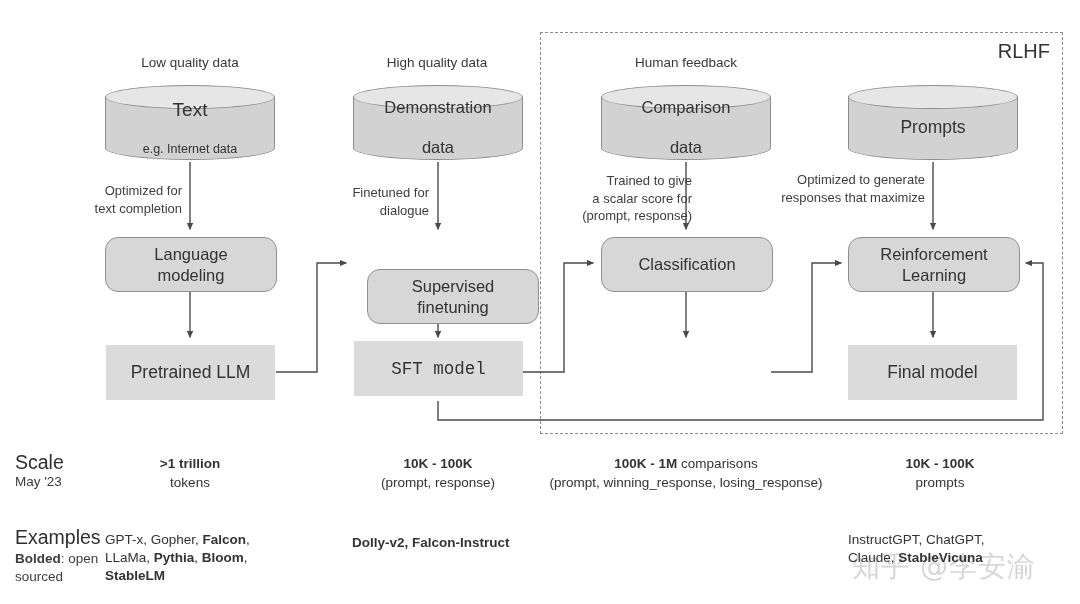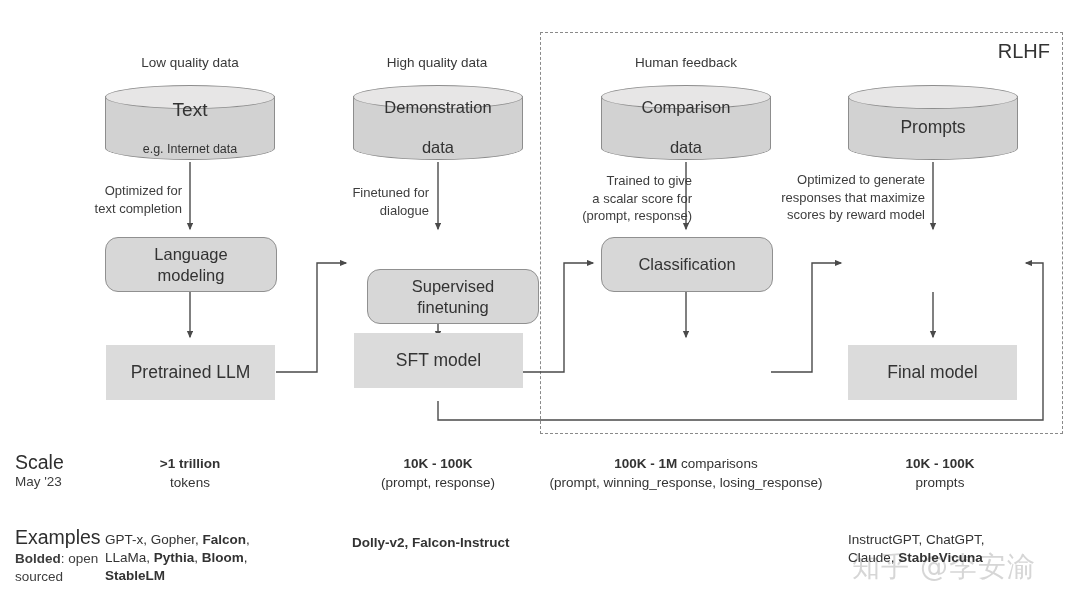--- a/index.html
+++ b/index.html
@@ -126,21 +126,21 @@
   <div class="abs caption cap-right" style="left:300px; top:184px; width:129px;">
     <div>Finetuned for</div>
     <div>dialogue</div>
   </div>
   <div class="abs procbox" style="left:367px; top:237px;margin-top:32px;">
     <div>
       <div>Supervised</div>
       <div>finetuning</div>
     </div>
   </div>
-  <div class="abs modelbox" style="left:354px; top:333px;">SFT model</div>
+  <div class="abs modelbox" style="left:354px; top:341px;font-family:Liberation Mono, monospace;">SFT model</div>
 
   <div class="abs toplabel" style="left:586px; top:55px; width:200px;">Human feedback</div>
   <div class="abs cyl" style="left:601px; top:85px;">
     <div class="cyl-body"></div>
     <div class="cyl-top"></div>
     <div class="cyl-label">
       <span class="cyl-line">Comparison</span>
       <span class="cyl-line">data</span>
     </div>
   </div>
@@ -156,21 +156,26 @@
   <div class="abs cyl" style="left:848px; top:85px;">
     <div class="cyl-body"></div>
     <div class="cyl-top"></div>
     <div class="cyl-label">
       <span style="font-size:17.5px;">Prompts</span>
     </div>
   </div>
   <div class="abs caption cap-center" style="left:753px; top:171px; width:172px;">
     <div>Optimized to generate</div>
     <div>responses that maximize</div>
-    <div>scores by reward model</div>
+  </div>
+  <div class="abs procbox" style="left:848px; top:237px;">
+    <div>
+      <div>Reinforcement</div>
+      <div>Learning</div>
+    </div>
   </div>
   <div class="abs modelbox" style="left:848px; top:345px;">Final model</div>
 
   <div class="abs row-label" style="left:15px; top:451px;">Scale</div>
   <div class="abs row-sublabel" style="left:15px; top:474px;">May '23</div>
 
   <div class="abs scale-entry" style="left:110px; top:455px; width:160px;">
     <div><span class="bold">&gt;1 trillion</span></div>
     <div>tokens</div>
   </div>

